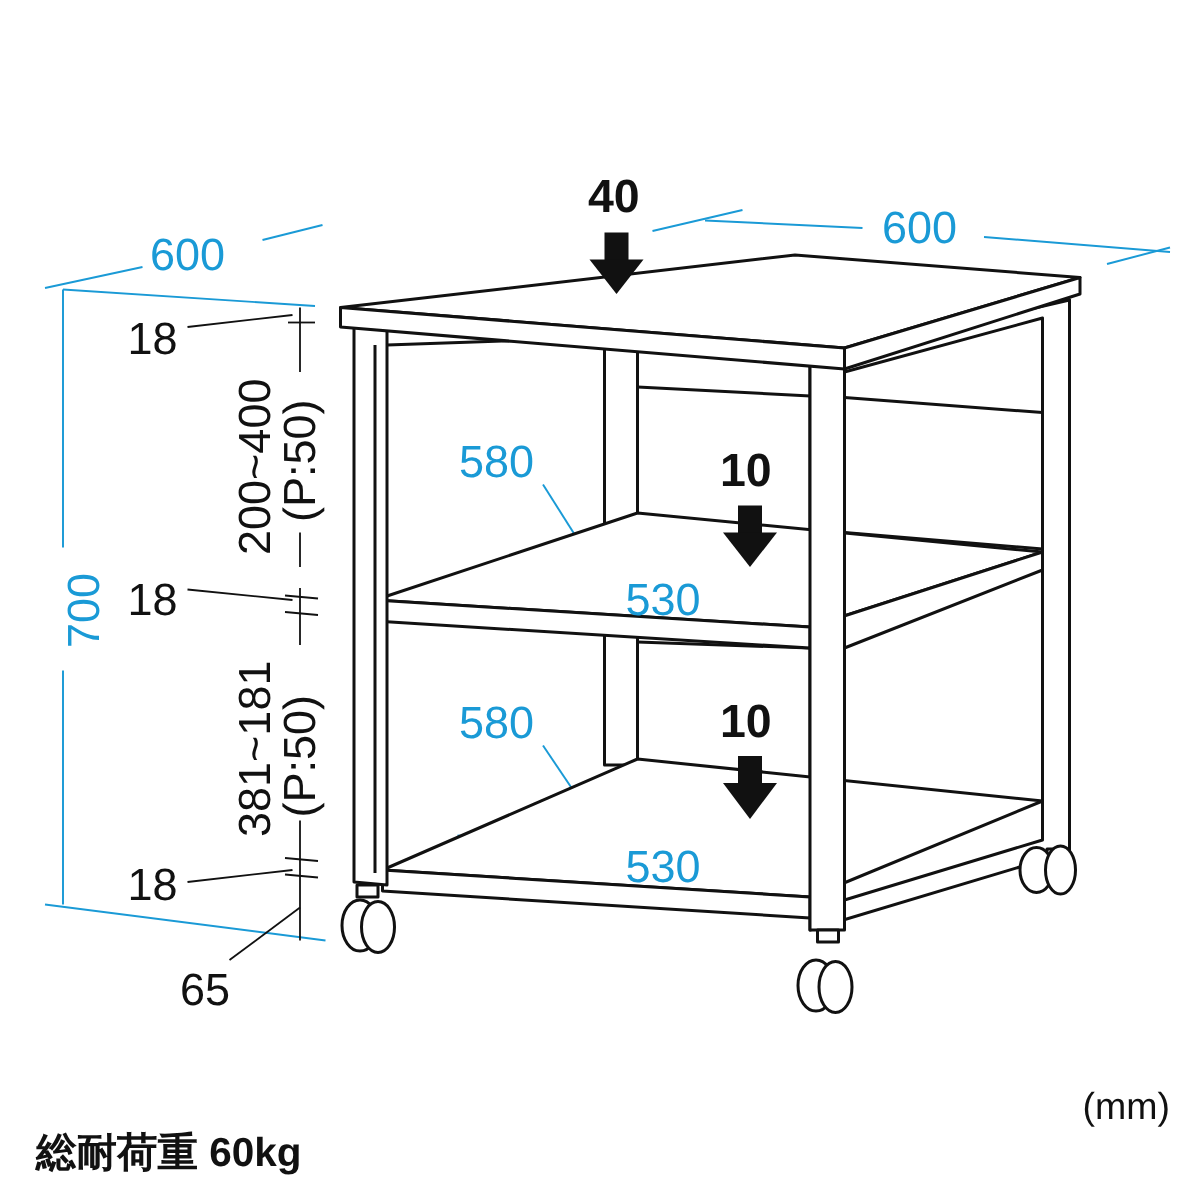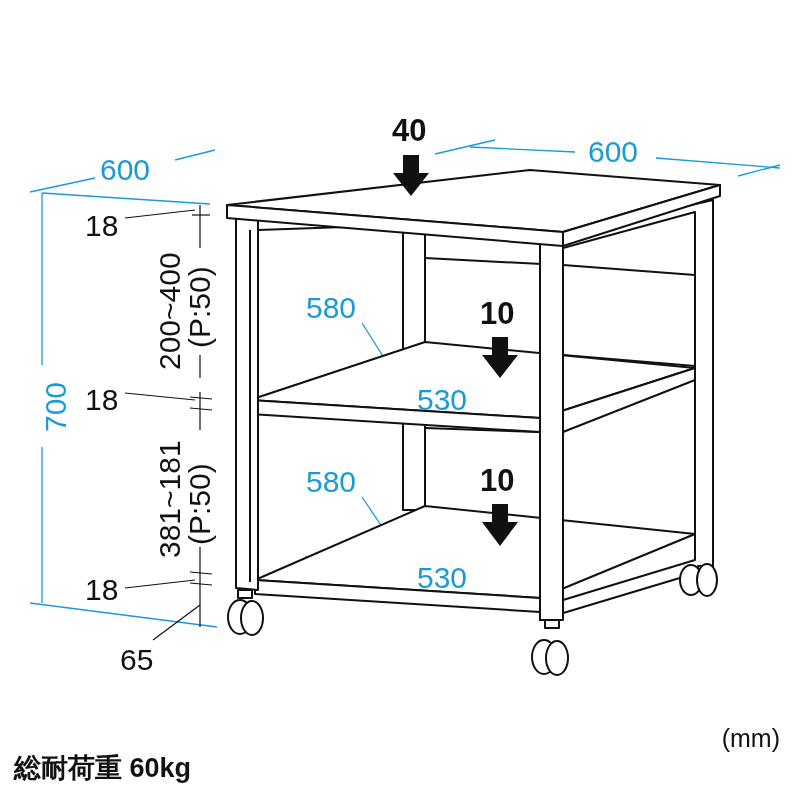--- a/index.html
+++ b/index.html
@@ -5,21 +5,21 @@
   html, body { margin:0; padding:0; background:#ffffff; }
   body { width:800px; height:800px; position:relative; overflow:hidden; font-family:"Liberation Sans", sans-serif; }
   svg { position:absolute; left:0; top:0; }
   .dim { fill:#1a9ad6; font-family:"Liberation Sans", sans-serif; font-size:30px; }
   .blk { fill:#111111; font-family:"Liberation Sans", sans-serif; font-size:30px; }
   .load { fill:#111111; font-family:"Liberation Sans", sans-serif; font-size:31px; font-weight:bold; }
   .frame { fill:#ffffff; stroke:#111; stroke-width:2; stroke-linejoin:round; }
   .ln { fill:none; stroke:#111; stroke-width:2; }
   .thin { fill:none; stroke:#111; stroke-width:1.2; }
   .bl { fill:none; stroke:#1a9ad6; stroke-width:1.3; }
-  .footer-left { position:absolute; left:14px; top:750px; font-size:27px; font-weight:bold; color:#111; }
+  .footer-left { position:absolute; left:24px; top:750px; font-size:27px; font-weight:bold; color:#111; }
   .footer-right { position:absolute; right:20px; top:724px; font-size:25px; color:#111; }
 </style>
 </head>
 <body>
 
 <svg width="800" height="800" viewBox="0 0 800 800">
 
   <g>
 
     <line class="bl" x1="30" y1="192" x2="95" y2="178"></line>

